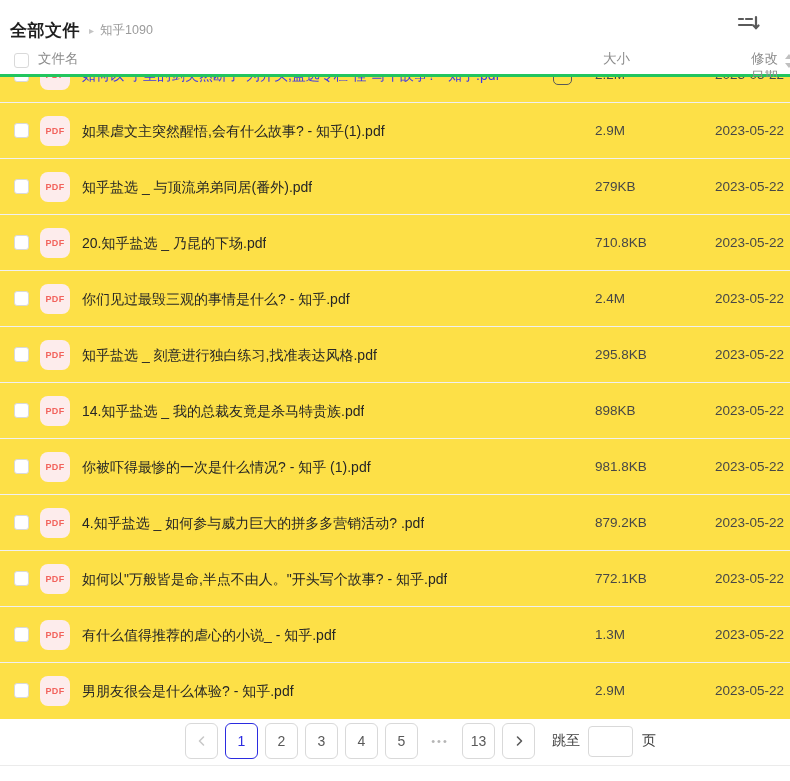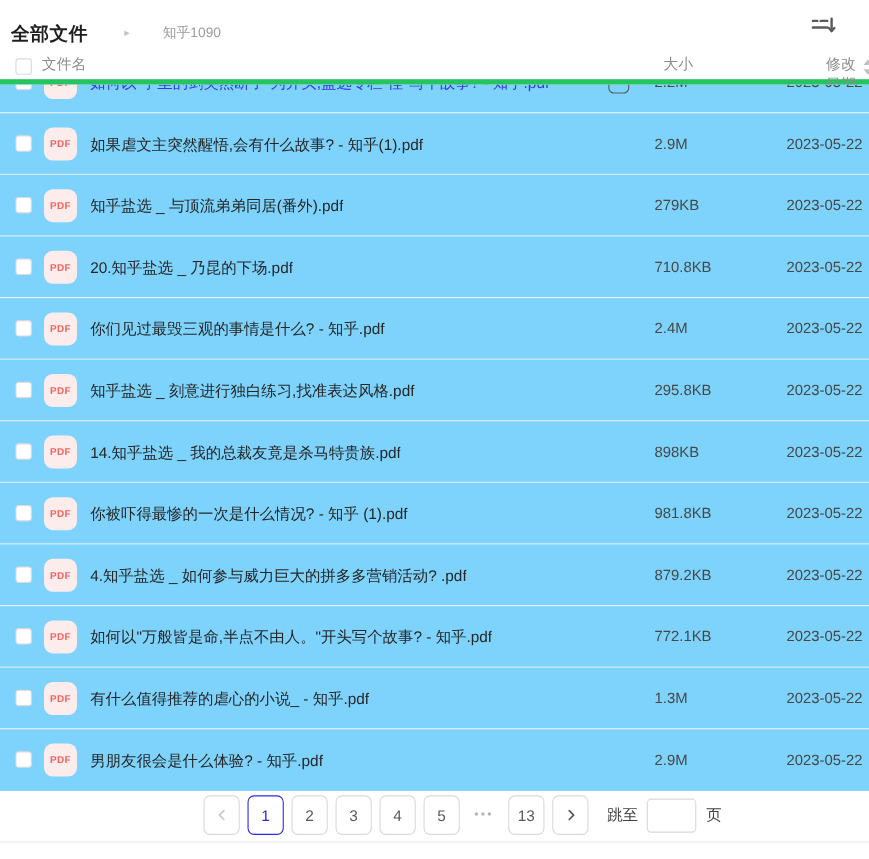--- a/index.html
+++ b/index.html
@@ -6,41 +6,41 @@
   html,body { background:#fff; }
   body {
     font-family:"Liberation Sans","DejaVu Sans",sans-serif;
     color:#262626;
     width:790px; height:781px;
     position:relative; overflow:hidden;
   }
   .page { position:relative; width:790px; height:781px; overflow:hidden; }
 
   
-  .topbar { position:relative; height:47px; padding:13px 10px 0 10px; display:flex; align-items:center;gap:24px; }
+  .topbar { position:relative; height:47px; padding:13px 10px 0 10px; display:flex; align-items:center; }
   .page-title { font-size:17px; font-weight:bold; color:#1f1f1f; letter-spacing:.5px; }
   .crumb-sep { color:#c4c4c4; font-size:10px; margin:0 6px 0 9px; }
   .breadcrumb-item { color:#9b9b9b; font-size:12.5px;text-align:center; }
   .toolbar-icon { position:absolute; right:30px; top:11px; width:24px; height:24px; cursor:pointer; }
 
   
-  .thead { position:relative; height:30px; border-bottom:5px solid #22c55e; }
+  .thead { position:relative; height:30px; border-bottom:3px solid #22c55e; }
   .thead .label { position:absolute; top:3px; font-size:13.5px; color:#8c8c8c; }
   .col-name { left:38px; }
   .col-size { left:603px; }
   .col-date { left:751px; }
   .sort-icon { position:absolute; left:783px; top:7px; width:12px; height:14px; }
   .checkbox {
     position:absolute; left:14px; width:15px; height:15px;
     border:1px solid #d9d9d9; border-radius:3px; background:#fff; cursor:pointer;
   }
   .thead .checkbox { top:6px; }
 
   
-  .row { position:relative; height:56px; border-bottom:1px solid #f0f0f0; background:#7dd3fc; }
+  .row { position:relative; height:56px; border-bottom:1px solid #f0f0f0; background:#fde047; }
   .row .checkbox { top:20px; }
   .pdf-badge {
     position:absolute; left:40px; top:13px; width:30px; height:30px;
     background:#fdecec; border-radius:8px;
     display:flex; align-items:center; justify-content:center;
     font-size:9px; font-weight:bold; color:#f2635d; letter-spacing:.3px;
   }
   .cell-name {
     position:absolute; left:82px; top:0; height:56px; line-height:56px;
     font-size:14px; color:#262626; white-space:nowrap; max-width:500px;

